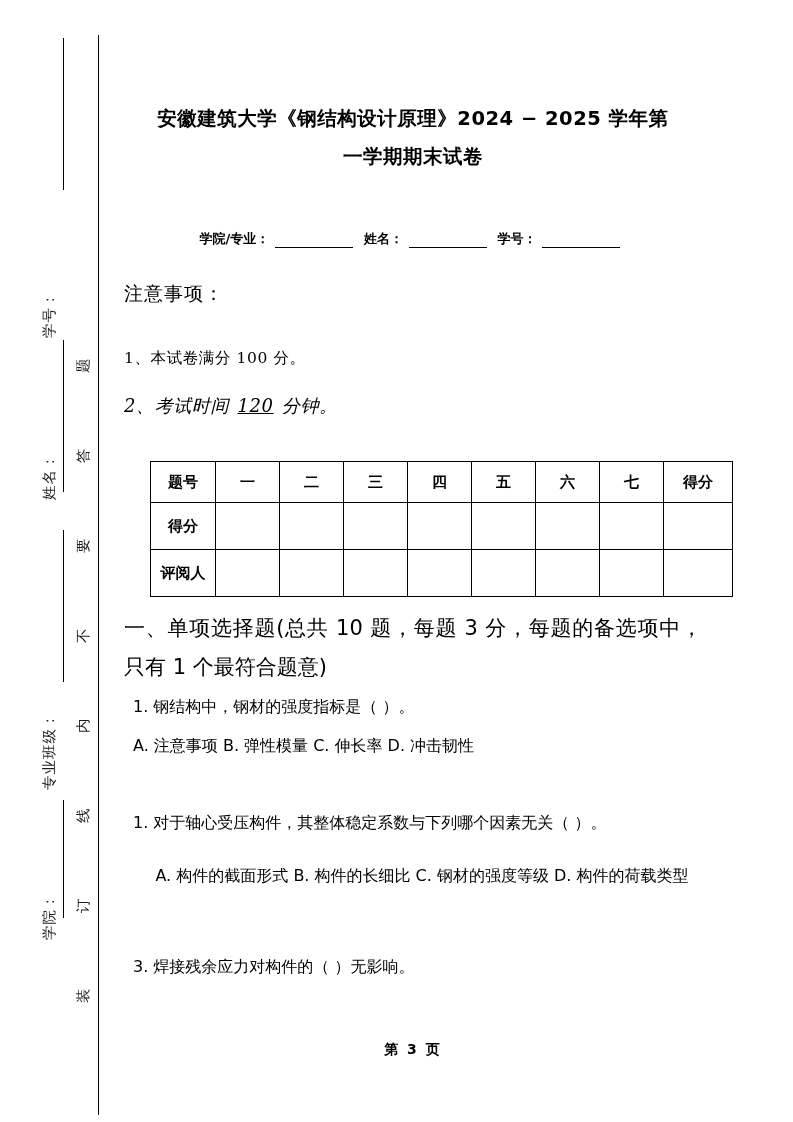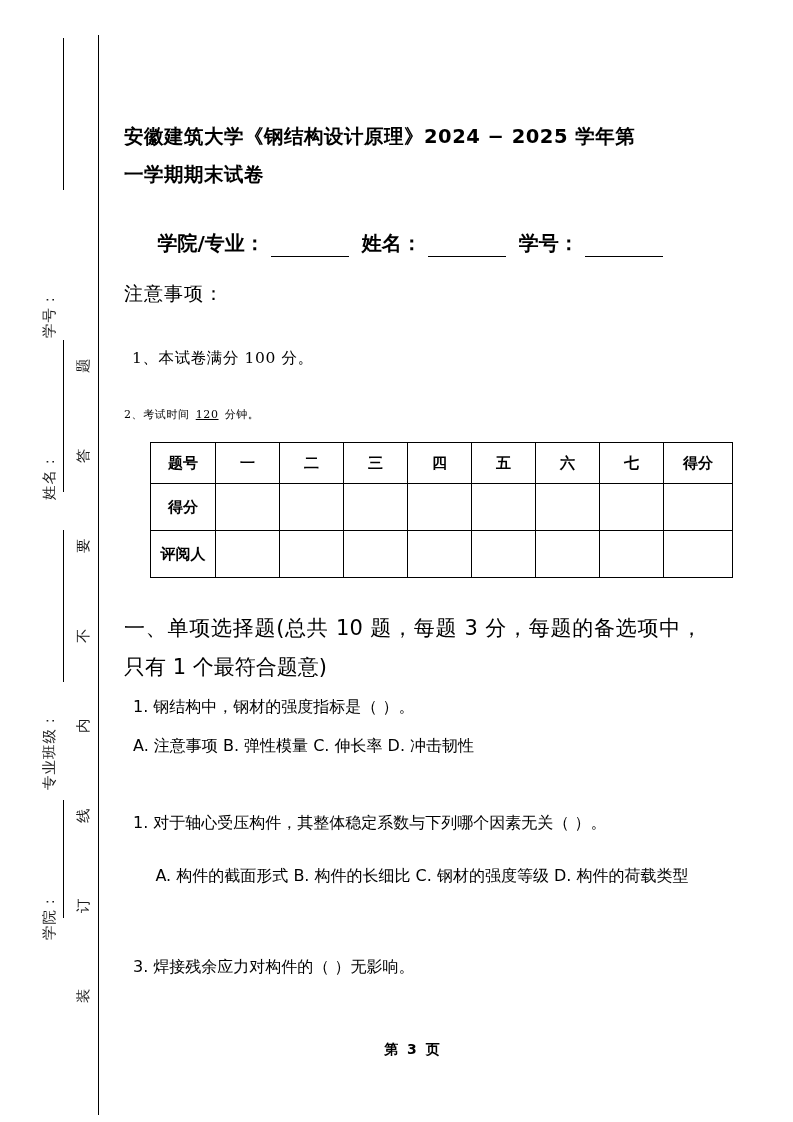--- a/index.html
+++ b/index.html
@@ -66,80 +66,82 @@
     position: absolute;
     left: 124px;
     top: 0;
     width: 578px;
     height: 1122px;
   }
 
   .doc-title {
     position: absolute;
     left: 0;
-    top: 118px;
-    width: 578px;
+    top: 100px;
+    width: 578px;
+    text-align: center;
     font-family: "DejaVu Sans", "Liberation Sans", sans-serif;
     font-weight: bold;
     font-size: 19.5px;
     line-height: 38px;
     letter-spacing: 0.5px;
   }
 
   .id-line {
     position: absolute;
     left: 0;
     top: 230px;
     width: 578px;
     text-align: center;
     font-family: "DejaVu Sans", "Liberation Sans", sans-serif;
     font-weight: bold;
-    font-size: 20px;
+    font-size: 13px;
     white-space: nowrap;
   }
   .id-line .blank {
     display: inline-block;
     border-bottom: 1.4px solid #000;
     width: 78px;
     margin: 0 6px;
     vertical-align: bottom;
     height: 14px;
   }
 
   .notice-head {
     position: absolute;
     left: 0;
     top: 281px;
     font-size: 19px;
     letter-spacing: 1px;
   }
   .notice-1 {
     position: absolute;
-    left: 8px;
+    left: 0;
     top: 348px;
     font-size: 15.5px;
     letter-spacing: 0.6px;
   }
   .notice-2 {
     position: absolute;
     left: 0;
-    top: 407px;
-    font-size: 11px;
+    top: 394px;
+    font-size: 18px;
     letter-spacing: 0.6px;
+    font-style: italic;
   }
   .ul-val {
     text-decoration: underline;
     padding: 0 2px;
   }
 
   
   #score-table {
     position: absolute;
     left: 26px;
-    top: 442px;
+    top: 461px;
     border-collapse: collapse;
     width: 555px;
     table-layout: fixed;
   }
   #score-table td {
     border: 1.5px solid #000000;
     height: 38px;
     text-align: center;
     vertical-align: middle;
     font-family: "DejaVu Sans", "Liberation Sans", sans-serif;

